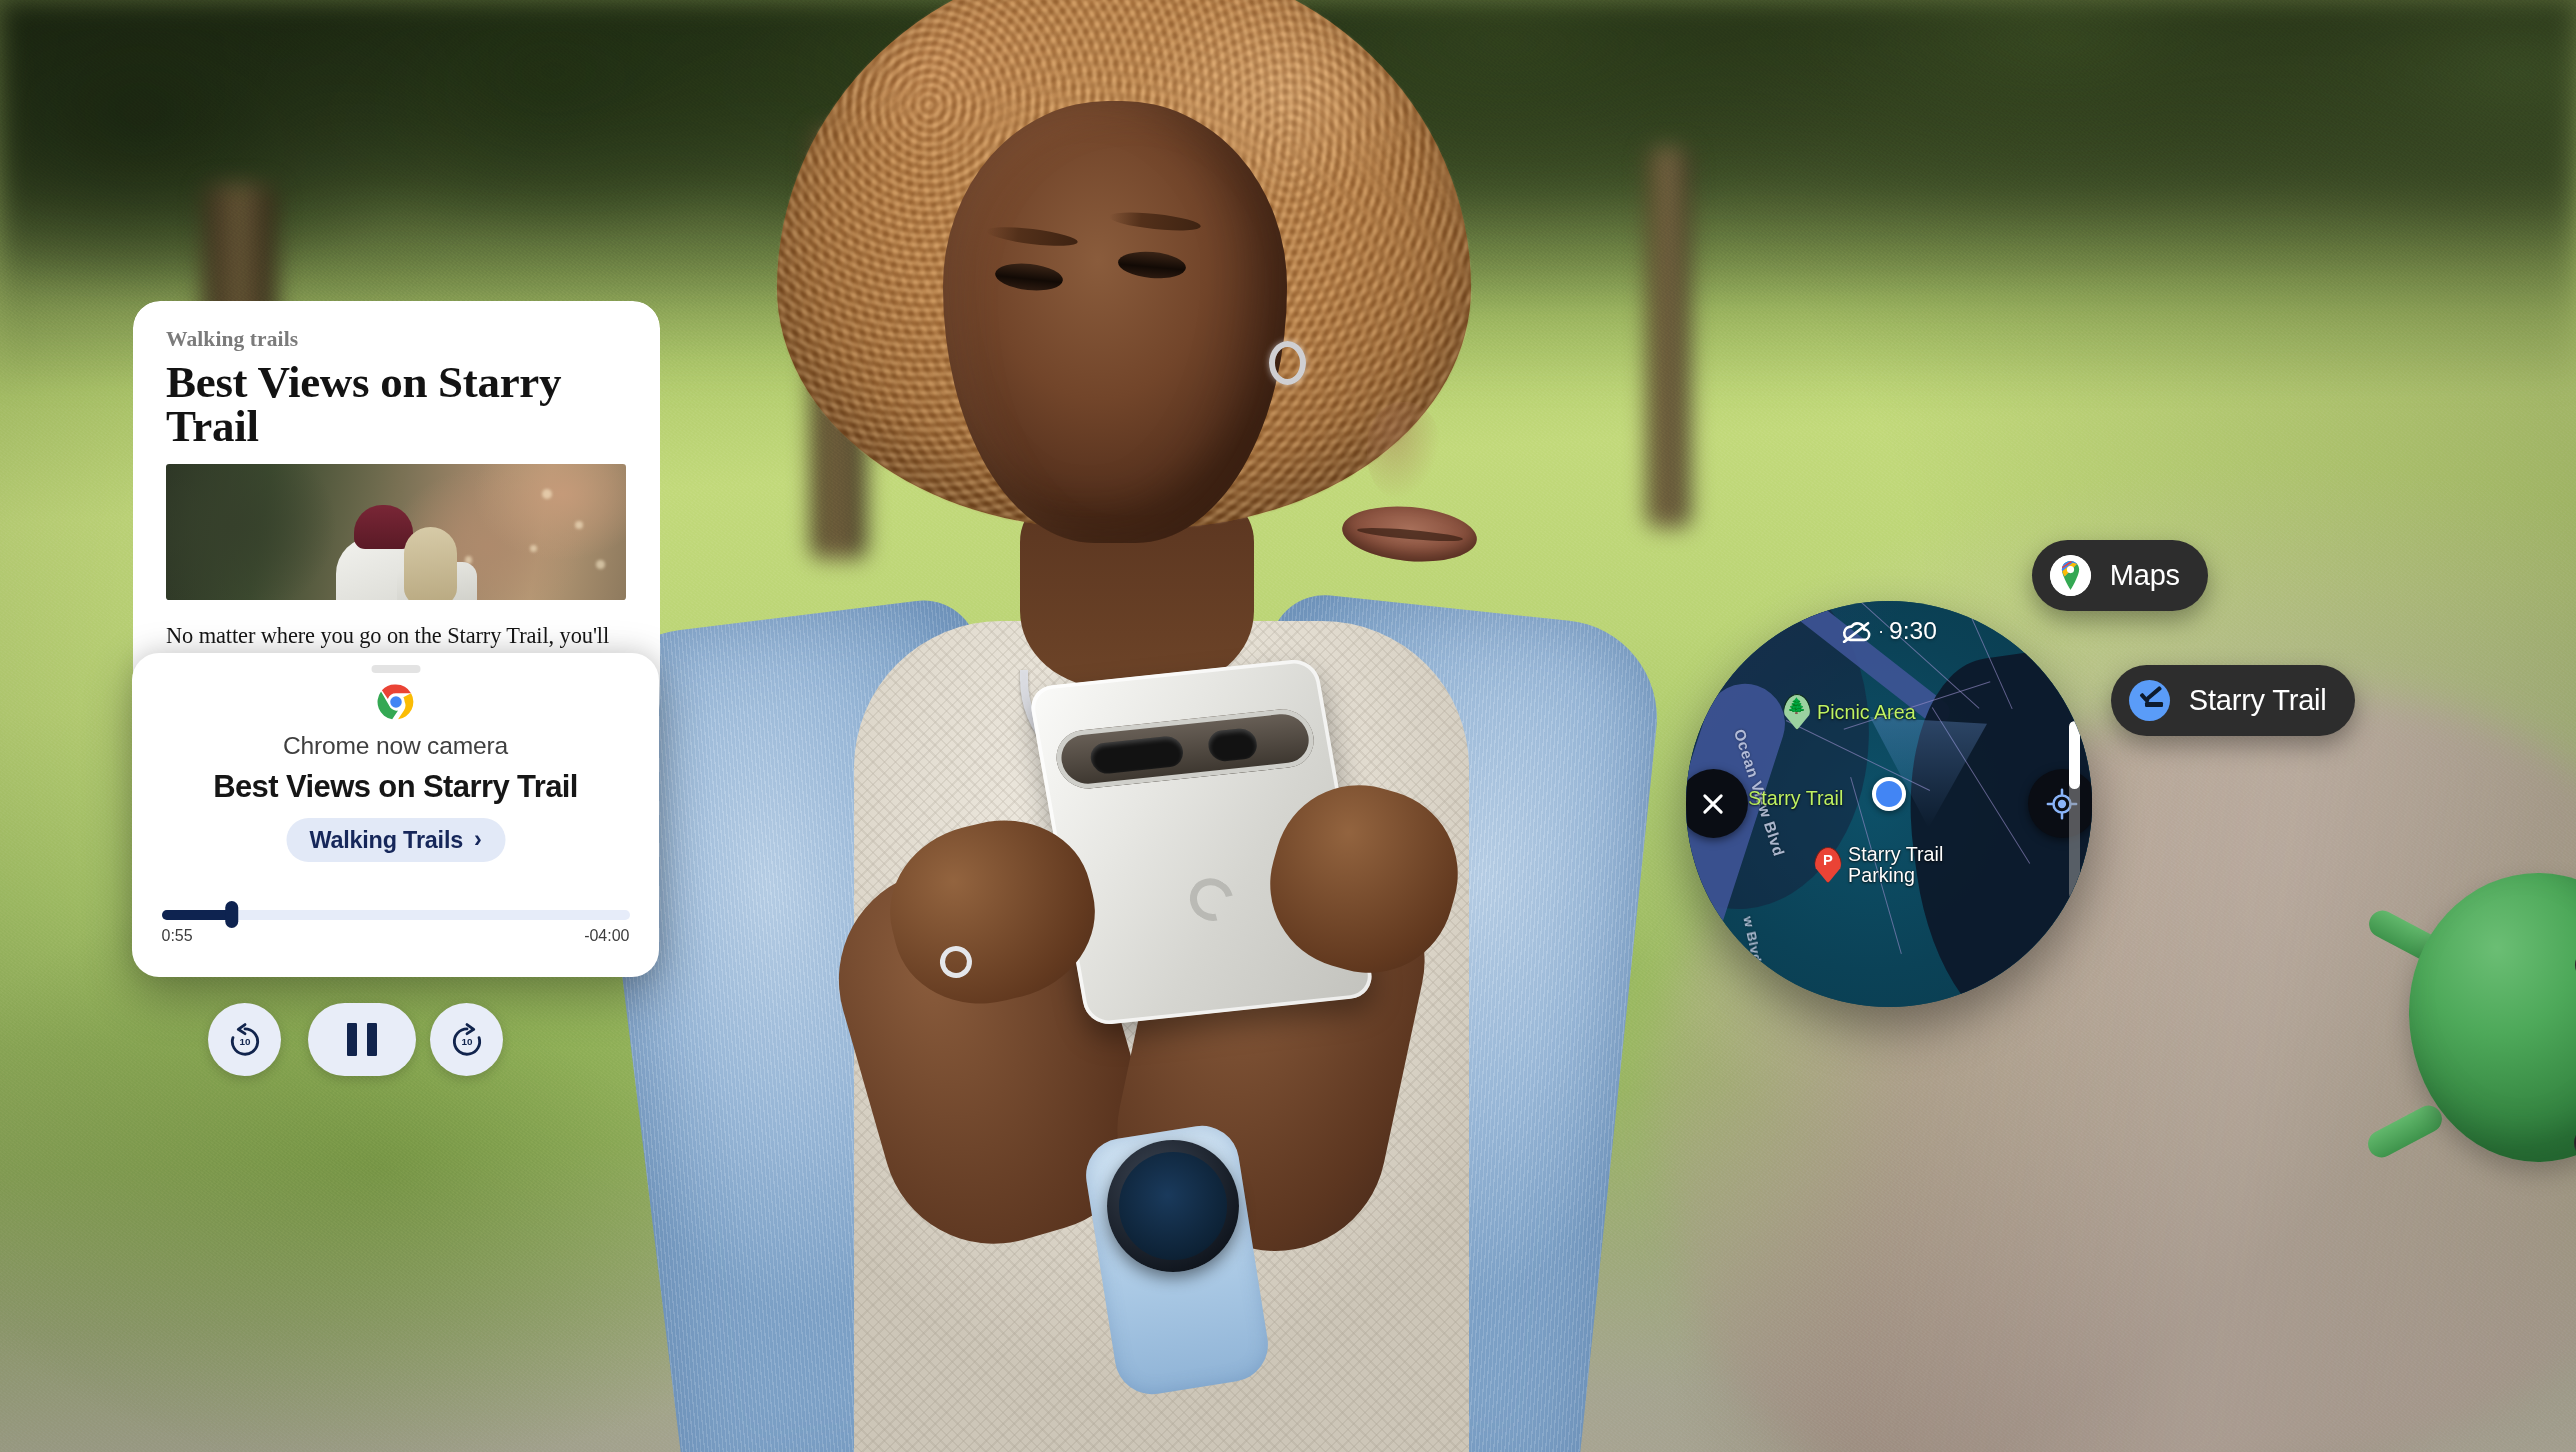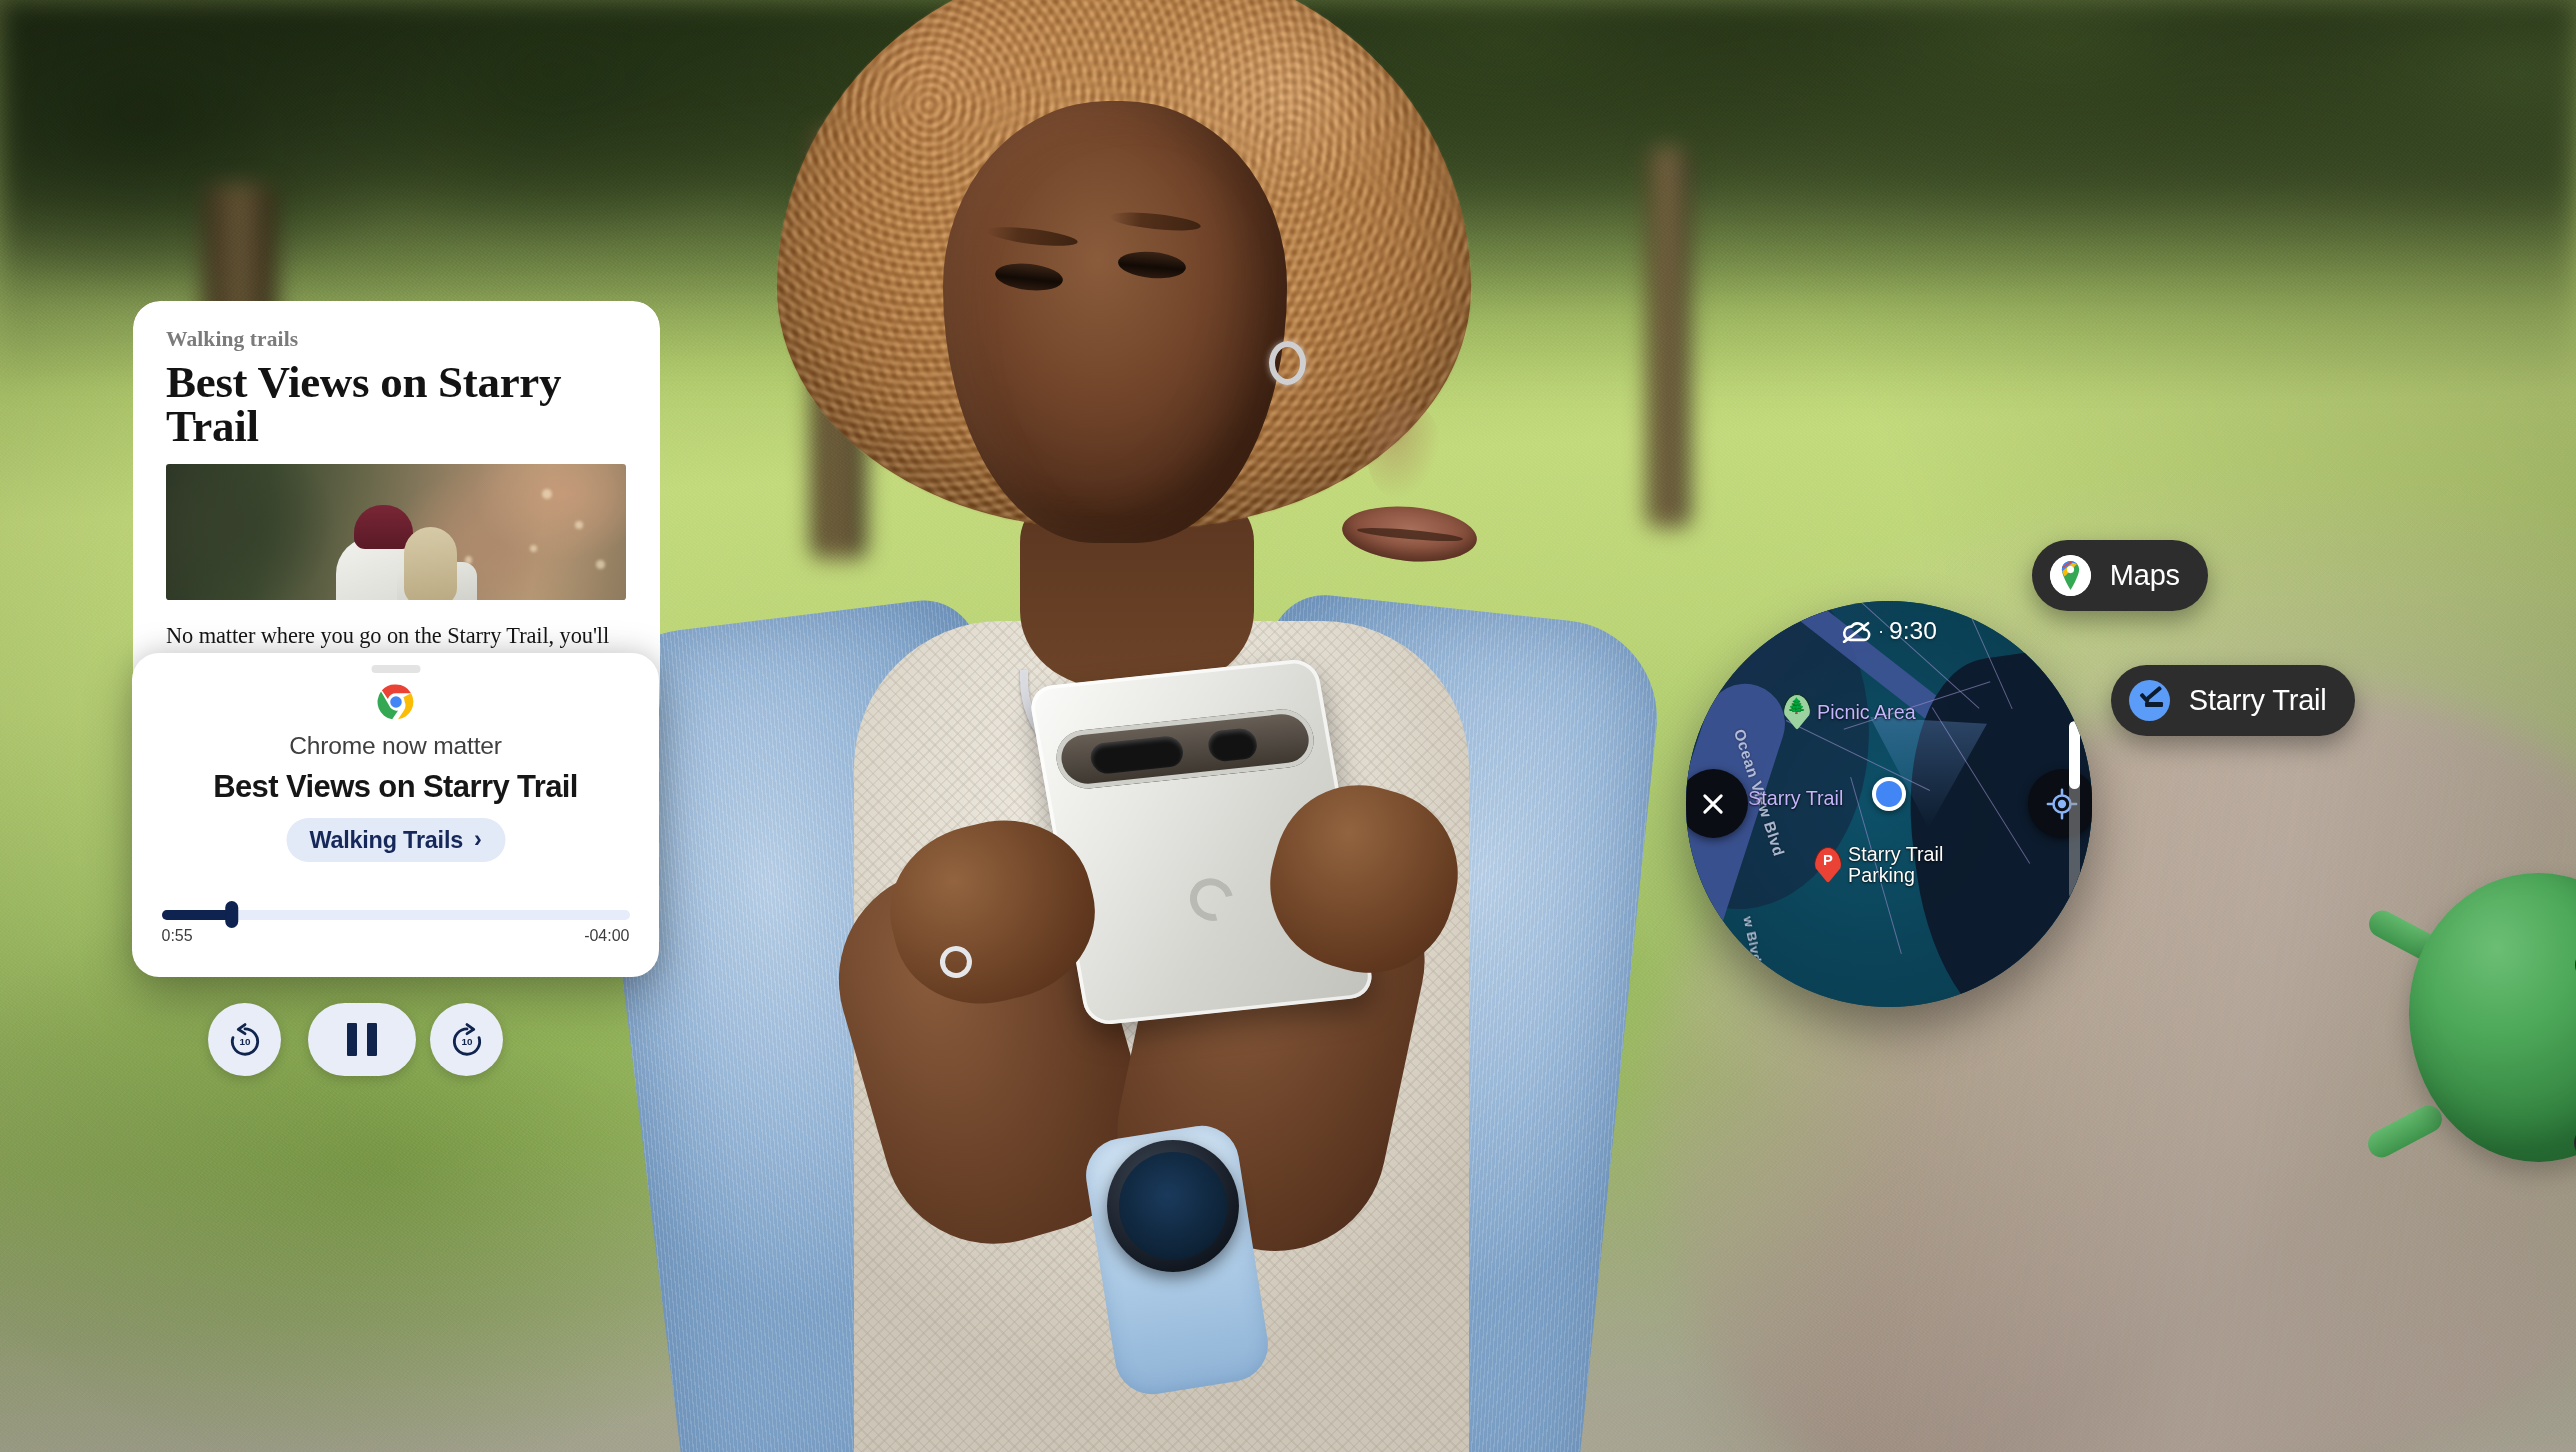--- a/index.html
+++ b/index.html
@@ -348,21 +348,21 @@
   .pin{ width:28px; height:36px; position:relative; }
   .pin .bulb{
     position:absolute; inset:0; border-radius:50% 50% 50% 50%/55% 55% 45% 45%;
     background:#9bd2a0; border:1.8px solid #0d2a18;
     clip-path:polygon(50% 100%, 6% 58%, 0 36%, 10% 12%, 34% 0, 66% 0, 90% 12%, 100% 36%, 94% 58%);
   }
   .pin.red .bulb{ background:#ea4335; border-color:#7b1d15; }
   .pin .glyph{ position:absolute; left:0; right:0; top:4.3px; text-align:center;
     font-size:15.4px; font-weight:700; color:#0f2a14; line-height:1; }
   .pin.red .glyph{ color:#fff; font-size:14.7px; top:5.5px; }
-  .poi-label{ font-size:19.7px; font-weight:500; color:#c4b5fd;
+  .poi-label{ font-size:19.7px; font-weight:500; color:#bef264;
     text-shadow:0 1.2px 2.5px rgba(0,0,0,.75), 0 0 1.2px rgba(0,0,0,.9); white-space:pre-line; }
   .poi-label.white{ color:#ffffff; line-height:1.08; }
   .poi.picnic{ left:97px; top:93px; }
   .poi.starry{ left:28px; top:179px; }
   .poi.parking{ left:128px; top:243px; }
 
   .wbtn{
     position:absolute; width:69px; height:69px; border-radius:50%;
     background:#0a0d14; display:flex; align-items:center; justify-content:center;
     box-shadow:0 2.5px 8.6px rgba(0,0,0,.5);
@@ -490,21 +490,21 @@
       <svg viewBox="0 0 48 48" width="38" height="38" aria-hidden="true">
         <circle cx="24" cy="24" r="22" fill="#fff"></circle>
         <path d="M24 2a22 22 0 0 1 19.05 11H24a11 11 0 0 0-10.3 7.1L6.2 9.1A22 22 0 0 1 24 2z" fill="#ea4335"></path>
         <path d="M5.1 10.8 15.5 28.8A11 11 0 0 0 24 35c.9 0 1.8-.1 2.6-.3l-7.4 11.1A22 22 0 0 1 5.1 10.8z" fill="#34a853"></path>
         <path d="M43.05 13A22 22 0 0 1 26.6 45.7L34 34.6A11 11 0 0 0 35 24a11 11 0 0 0-1.7-5.9L43.05 13z" fill="#fbbc05"></path>
         <circle cx="24" cy="24" r="9.2" fill="#fff"></circle>
         <circle cx="24" cy="24" r="7.3" fill="#4285f4"></circle>
       </svg>
     </div>
 
-    <div class="now-playing">Chrome now matter</div>
+    <div class="now-playing">Chrome now camera</div>
     <div class="track-title">Best Views on Starry Trail</div>
 
     <div class="source-chip">
       <span>Walking Trails</span>
       <span class="chev">›</span>
     </div>
 
     <div class="scrub">
       <div class="track"></div>
       <div class="fill"></div>

